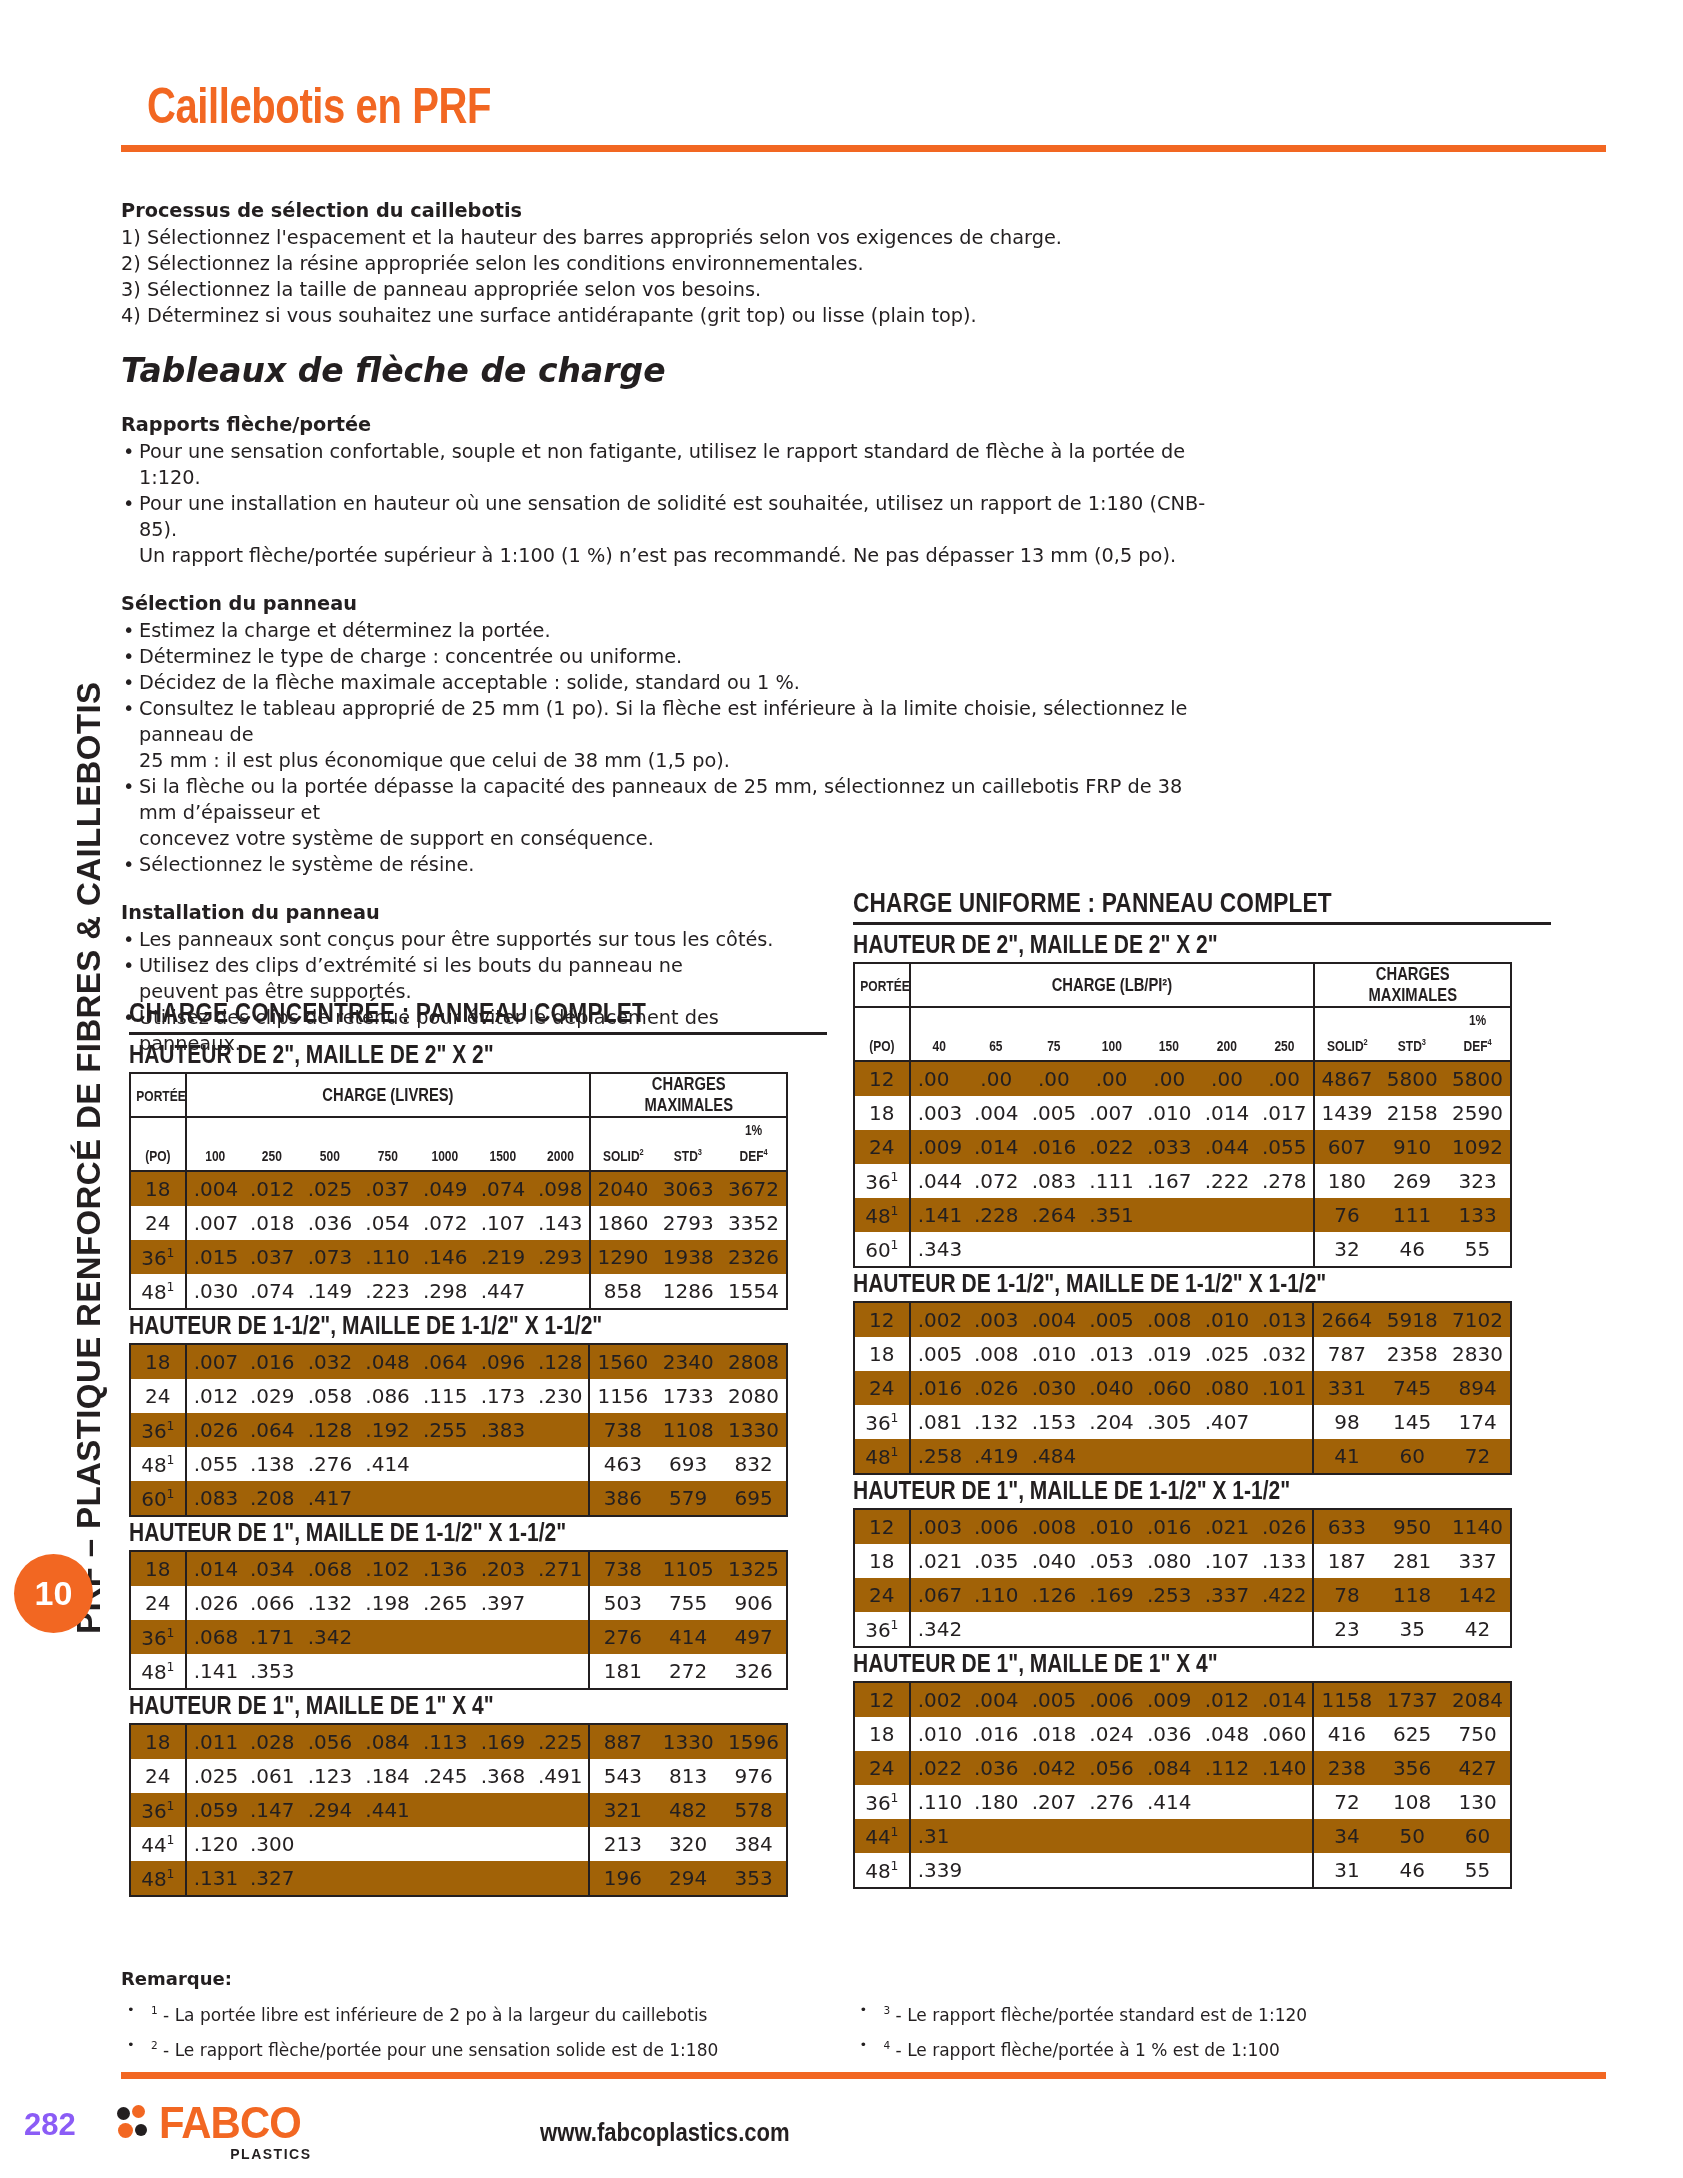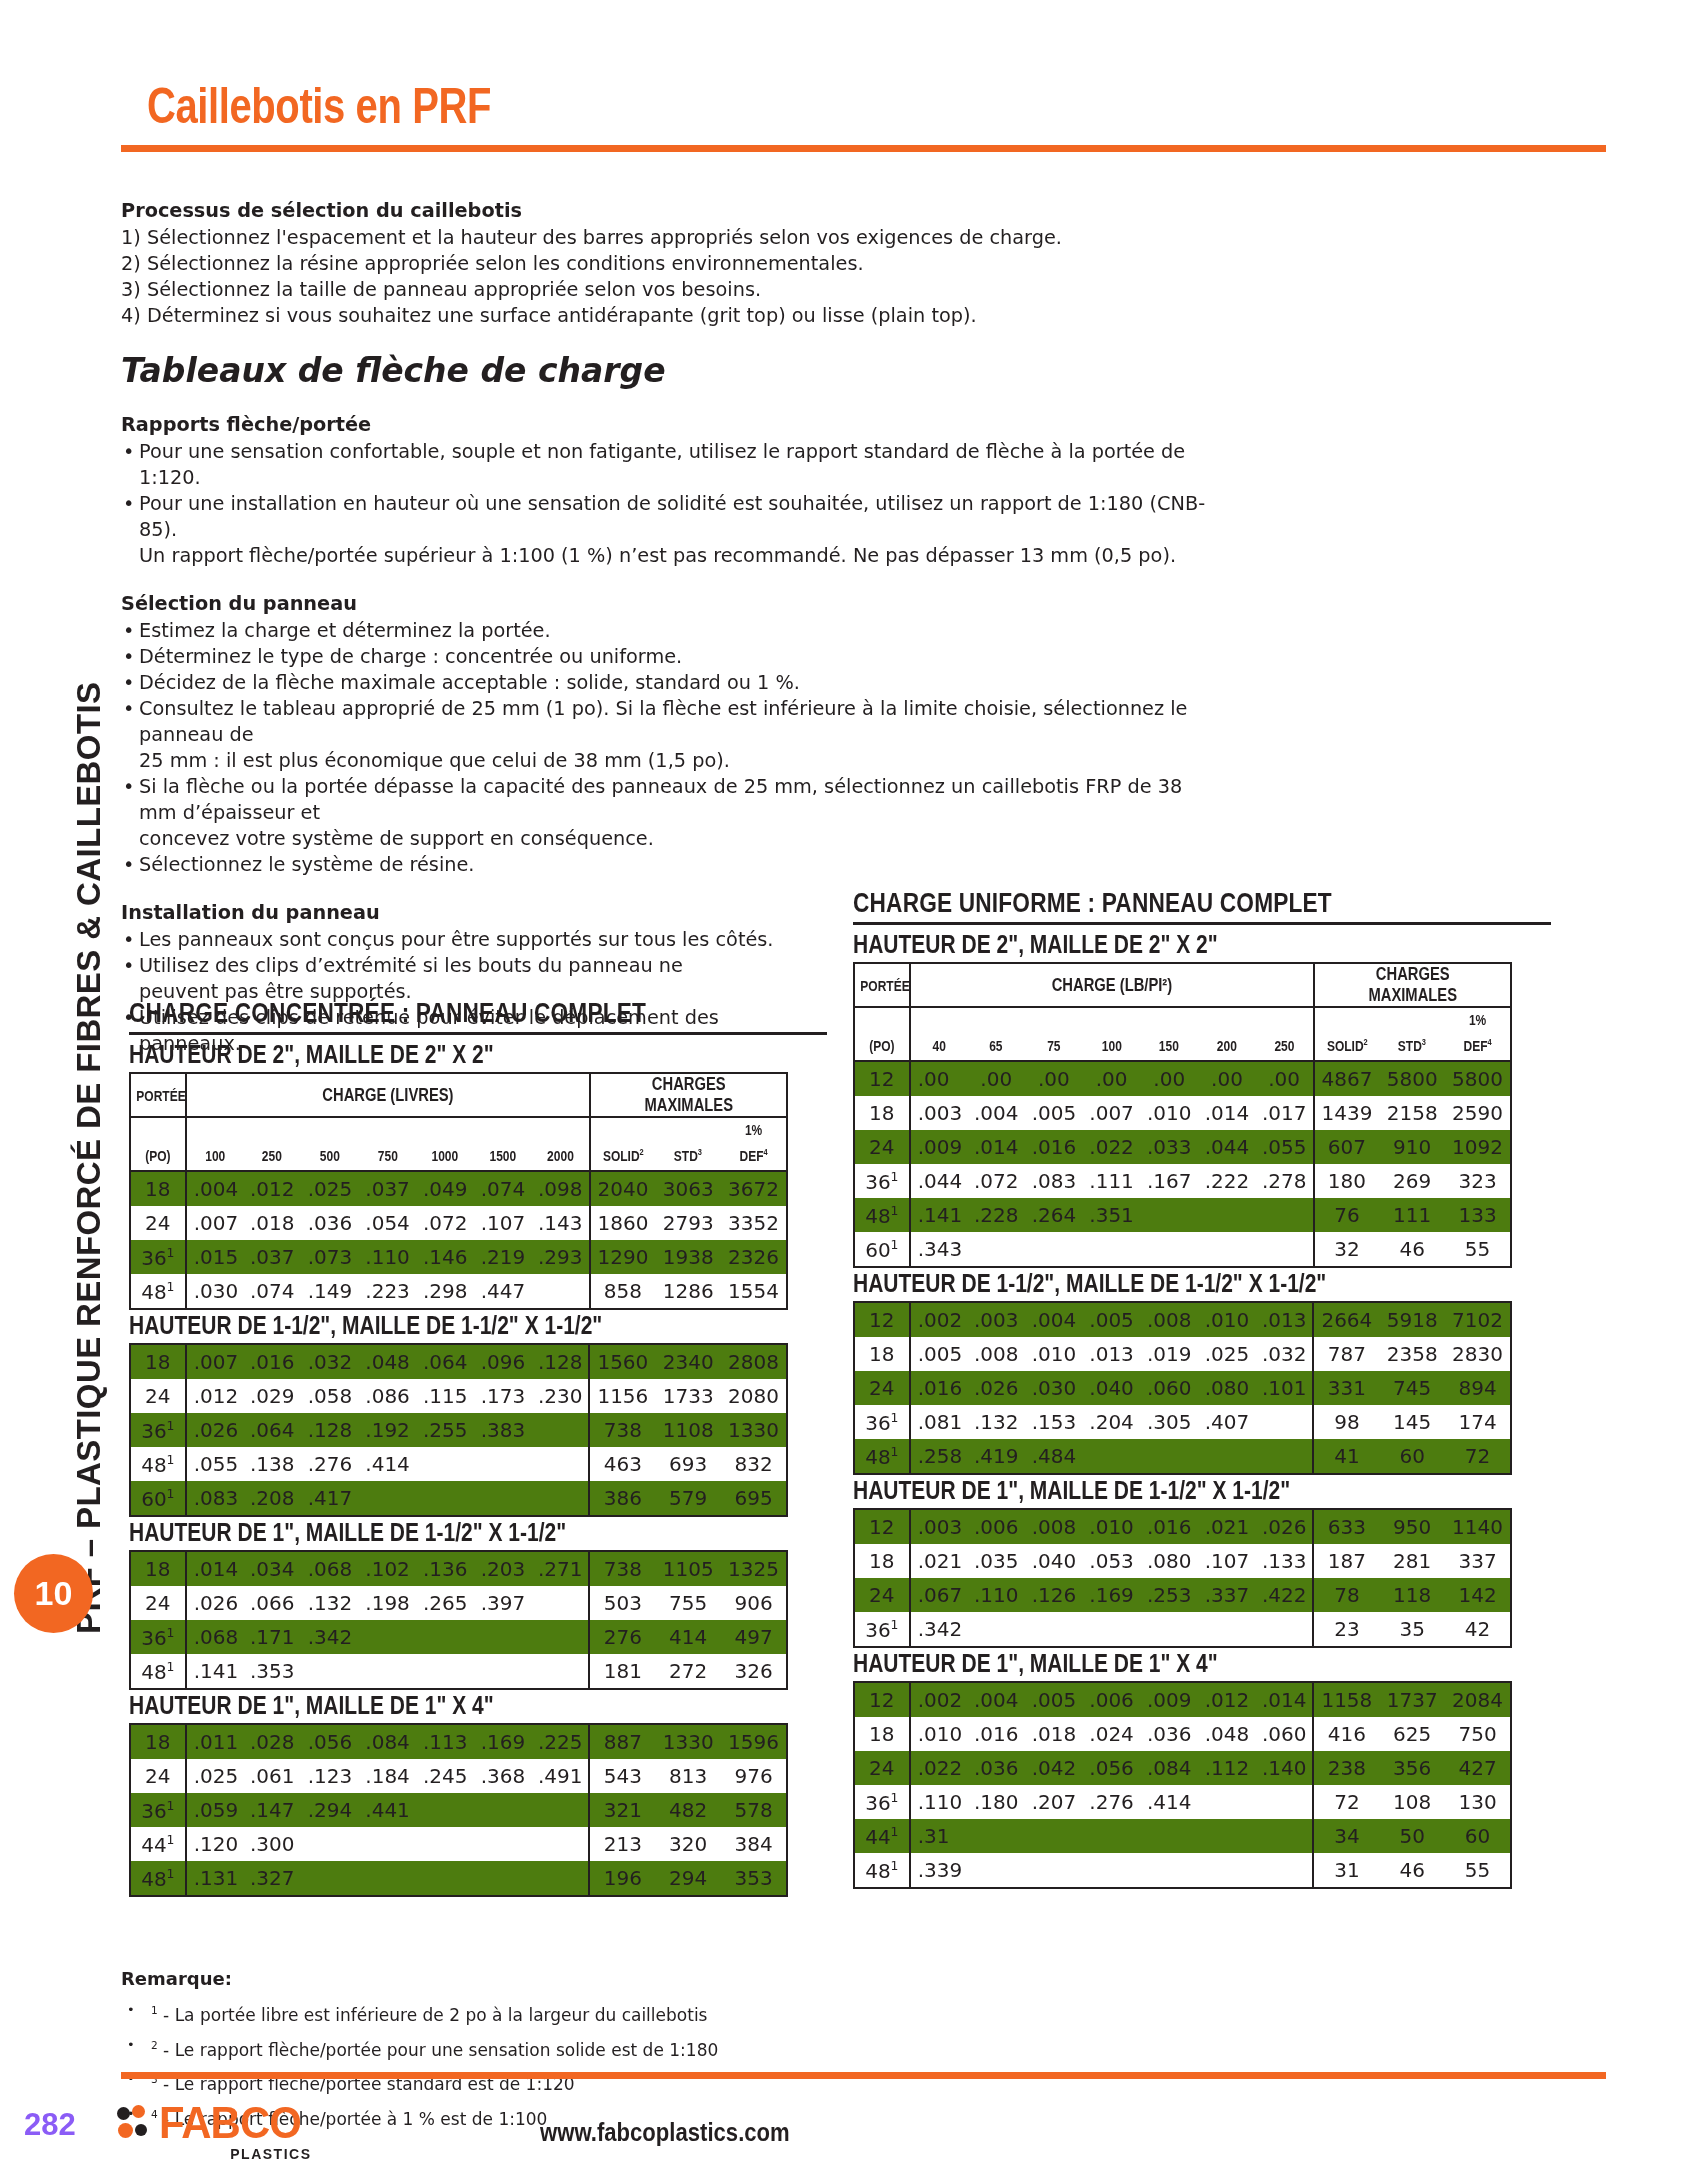--- a/index.html
+++ b/index.html
@@ -120,30 +120,30 @@
     font-size:15px;
     text-align:center;
     transform:scaleX(0.8);
   }
   .num {
     text-align:center;
     font-size:20px;
     color:#231f20;
   }
   .num-l { text-align:left; padding-left:7px !important; }
-  .shade { background:#4d7c0f; }
+  .shade { background:#a16207; }
   .rowline td { height:34px; }
   .vsep { border-left:2.5px solid #231f20; }
   .hsep { border-top:2.5px solid #231f20; }
   sup { font-size:0.62em; vertical-align:super; }
 
   
   .notes { position:absolute; left:121px; top:1968px; width:1465px; }
   .notes-title { font-weight:bold; font-size:18px; margin-bottom:6px; }
-  .notes-cols { display:flex;flex-direction:column; }
+  .notes-cols { display:flex; }
   .notes-col { width:50%; }
   .note-li {
     position:relative; padding-left:30px;
     font-size:17px; line-height:30px;
   }
   .note-li:before {
     content:"•"; position:absolute; left:6px; top:0; font-size:13px;
   }
 
   

